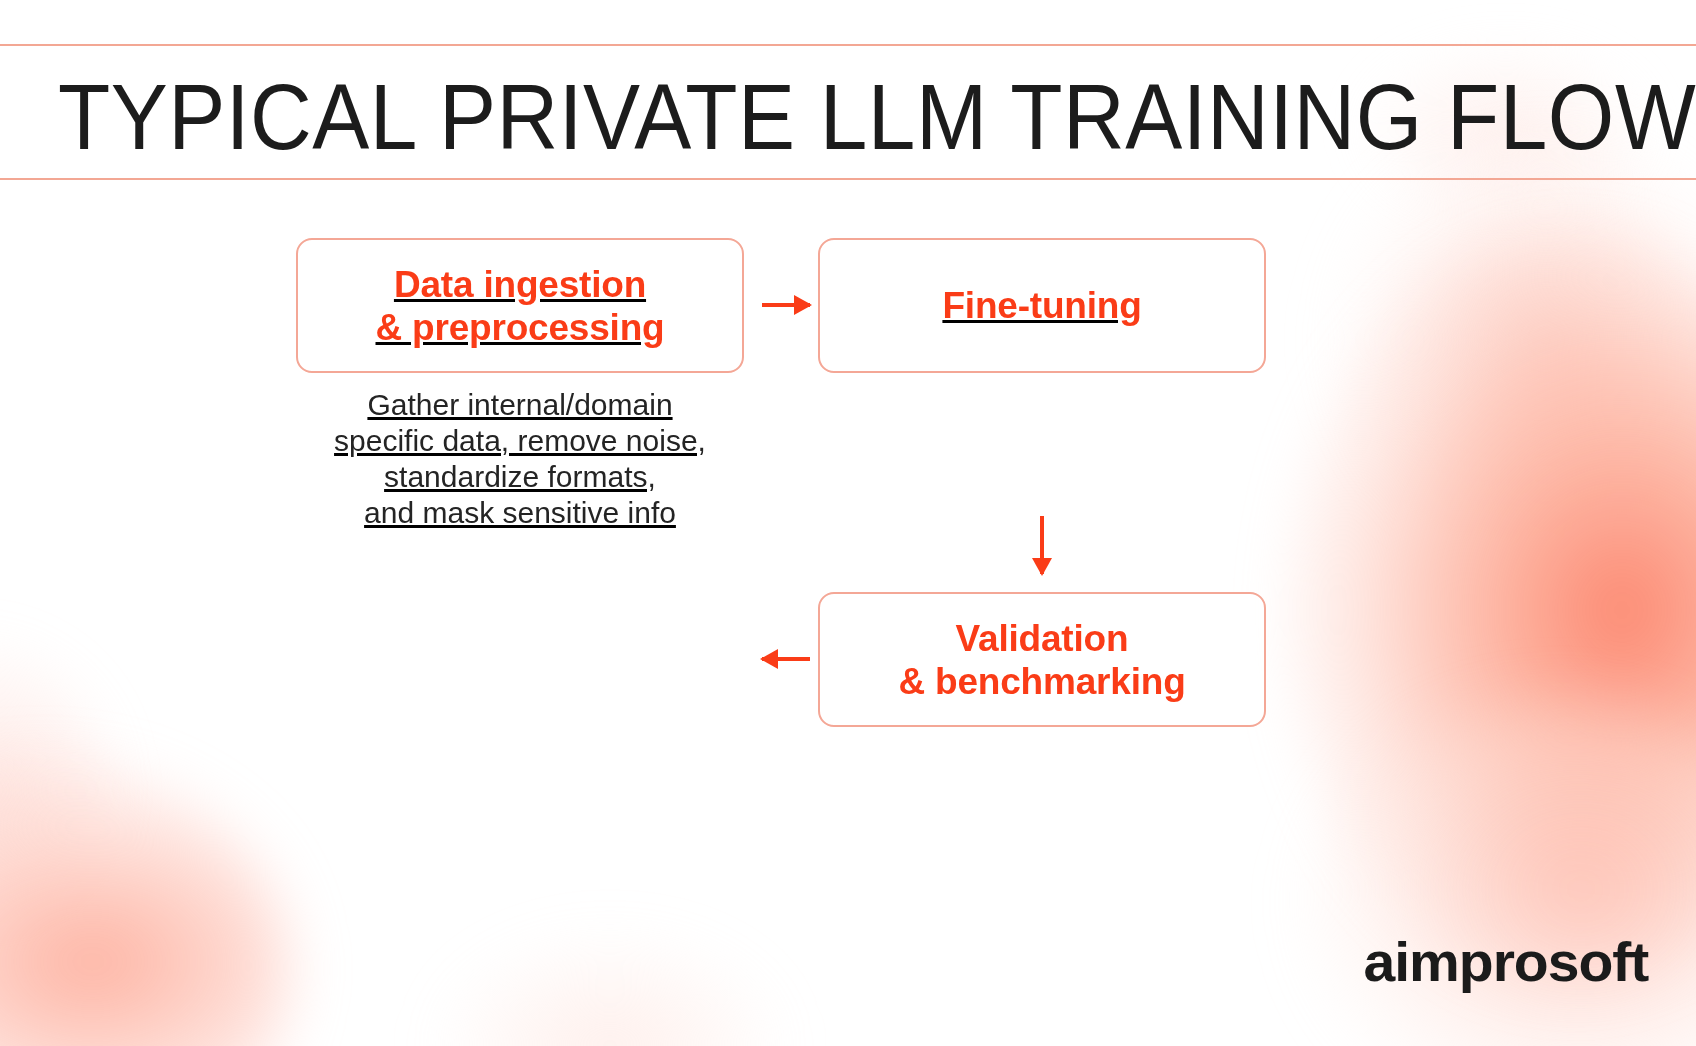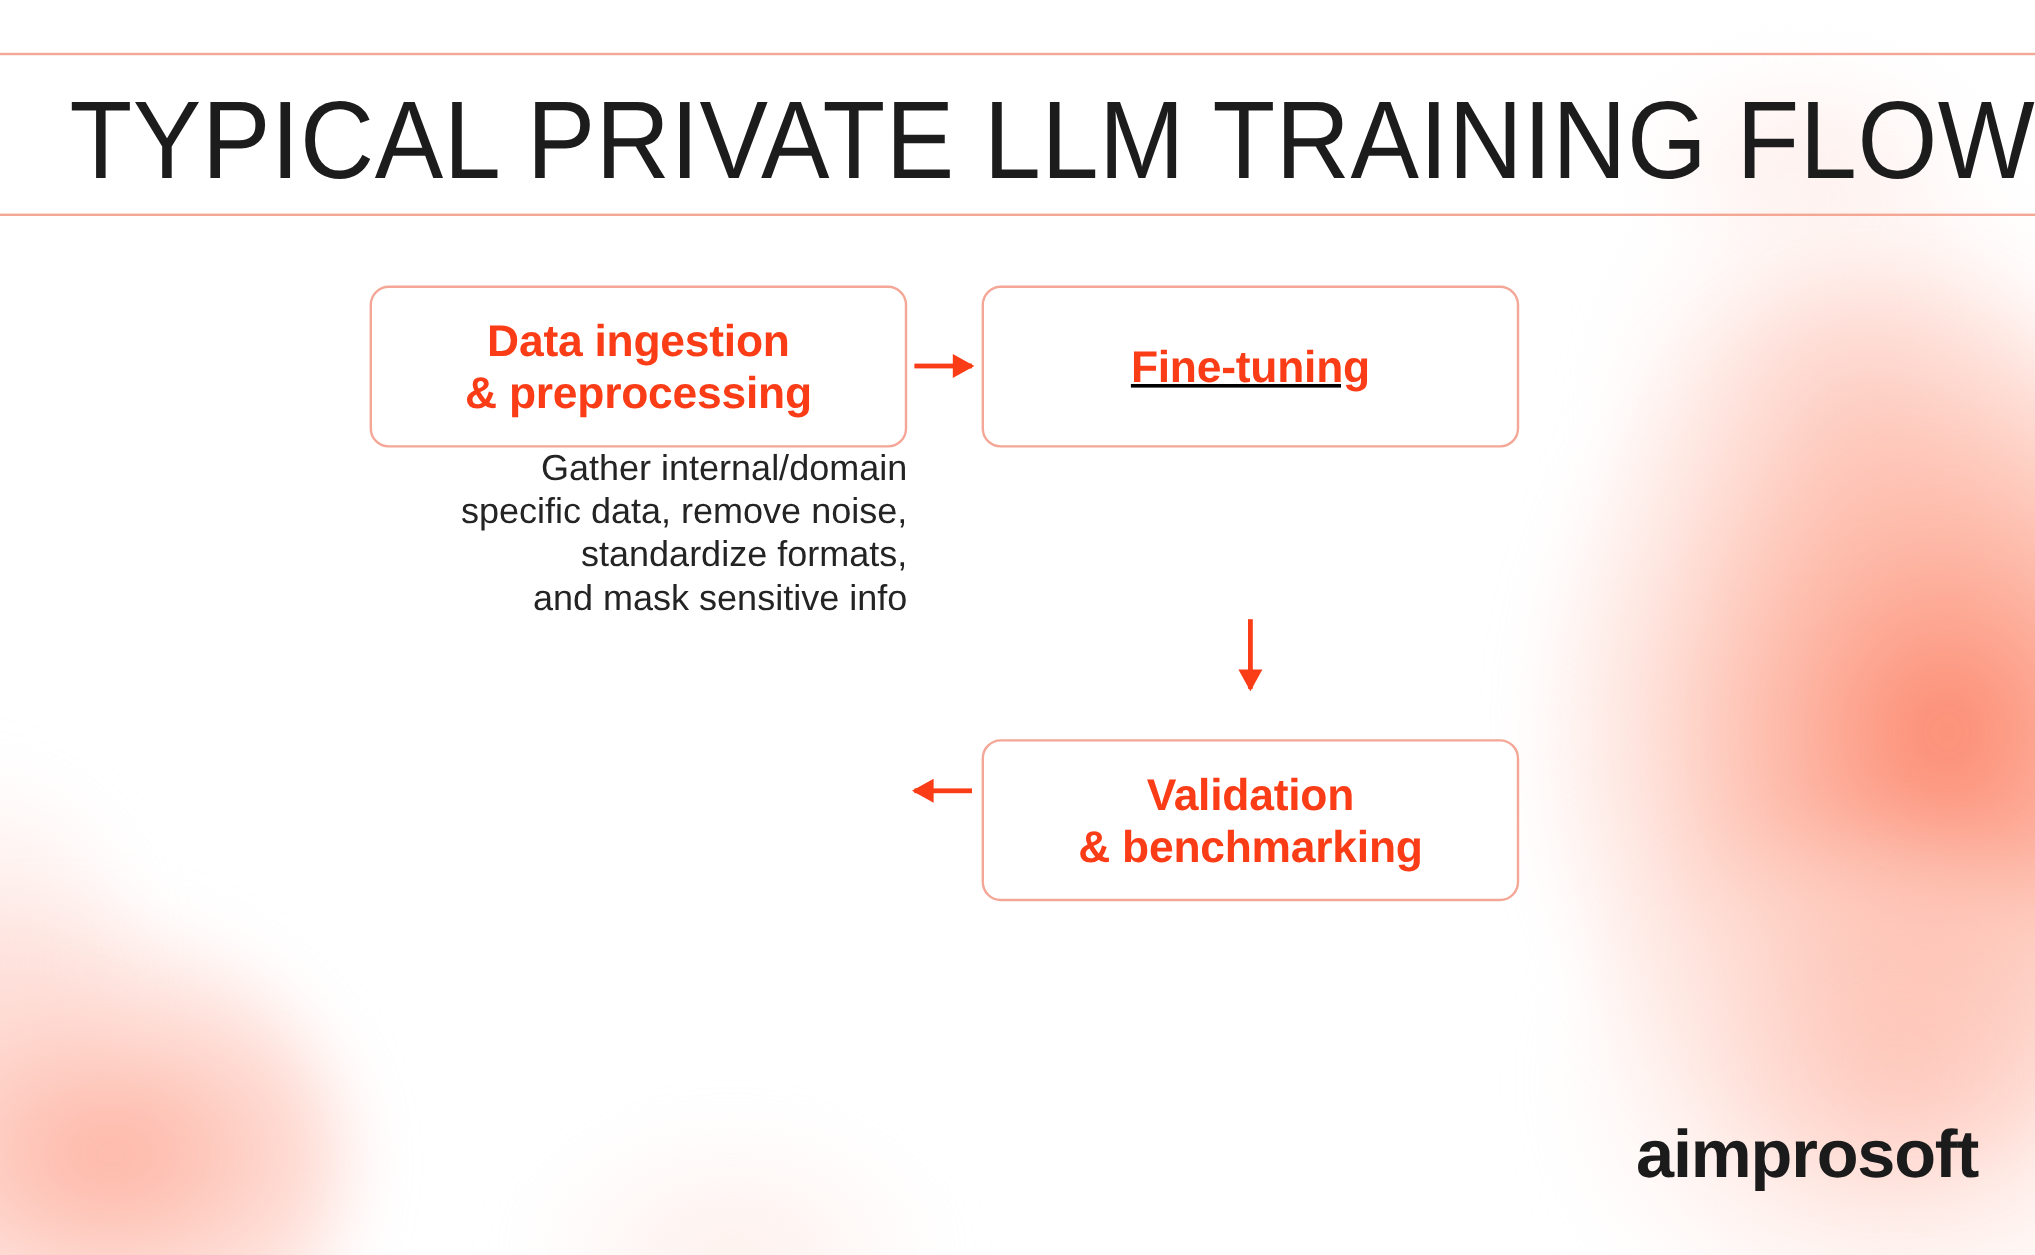--- a/index.html
+++ b/index.html
@@ -129,32 +129,33 @@
   }
   .node-title {
     color:#fa3c17;
     font-weight:bold;
     font-size:37px;
     line-height:43px;
     letter-spacing:-0.2px;
     white-space:pre-line;
   }
   .node-caption {
-    text-align:right;
+    margin-top:14px;
+    text-align:center;
     color:#242424;
     font-size:30px;
     line-height:36px;
     white-space:pre-line;
   }
 
   
-  #node-ingestion  { left:308px; top:238px;  width:448px; }
+  #node-ingestion  { left:296px; top:238px;  width:448px;text-decoration:underline; }
   #node-finetuning { left:818px; top:238px;  width:448px;text-decoration:underline; }
   #node-versioning { left:300px; top:592px;  width:448px; }
-  #node-validation { left:818px; top:616px;  width:448px; }
+  #node-validation { left:818px; top:592px;  width:448px; }
 
   #node-ingestion  .node-box,
   #node-finetuning .node-box,
   #node-versioning .node-box,
   #node-validation .node-box { height:135px; }
 
   
   .arrow { position:absolute; }
 
   .arrow-h {

